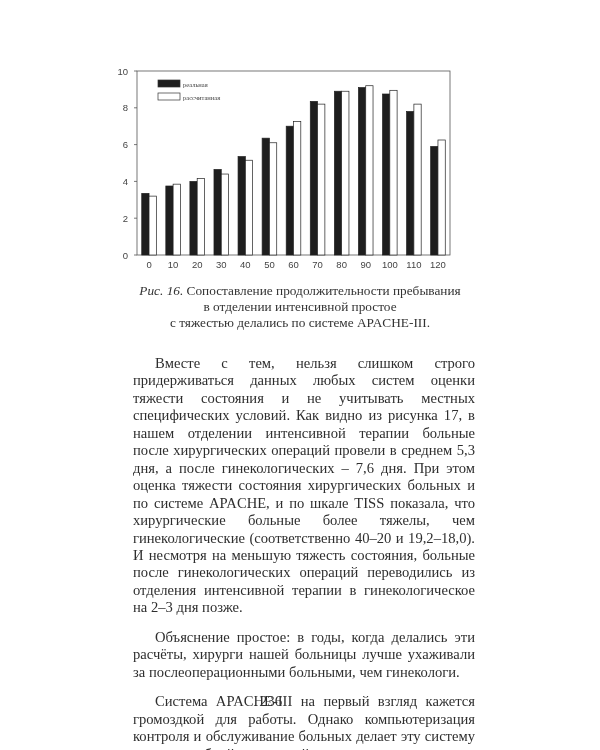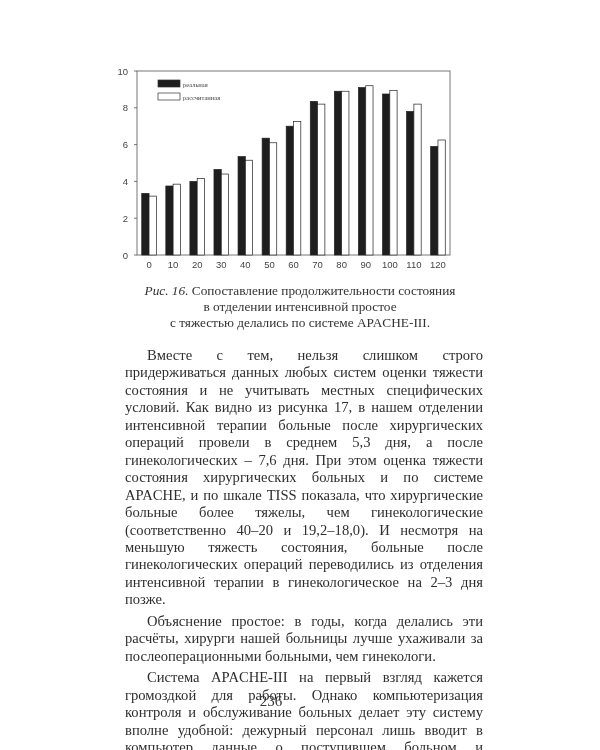--- a/index.html
+++ b/index.html
@@ -4,21 +4,21 @@
 <style>
   html, body { margin:0; padding:0; }
   body { width:600px; height:750px; background:#ffffff; position:relative; overflow:hidden;
          font-family:"Liberation Serif", "DejaVu Serif", serif; color:#2a2a2a; }
   .chart { position:absolute; left:0; top:0; width:600px; height:280px; }
   .caption { position:absolute; left:100px; width:400px; top:283px; text-align:center;
              font-size:13.3px; line-height:16px; color:#333; }
   .caption .fig { font-style:italic;text-align:right; }
   .body-text { position:absolute; left:121px; width:366px; top:343px;
                font-size:14.6px; line-height:17.45px; text-align:justify; color:#2e2e2e; }
-  .body-text p { margin:4px; text-indent:22px; }
+  .body-text p { margin:12px; text-indent:22px; }
   .page-num { position:absolute; left:0; width:542px; top:693px; text-align:center; font-size:15px; color:#333; }
 </style>
 </head>
 <body>
 
 <svg class="chart" viewBox="0 0 600 280" width="600" height="280">
   <g id="axes">
       <rect x="137" y="71" width="313" height="184" fill="none" stroke="#555" stroke-width="0.8"></rect>
       <line x1="134" x2="137" y1="255" y2="255" stroke="#555" stroke-width="0.8"></line>
       <text x="128" y="258.5" text-anchor="end" font-size="9.5" fill="#444" font-family="Liberation Sans, sans-serif">0</text>
@@ -78,21 +78,21 @@
       <rect x="158" y="80" width="22" height="7" fill="#1e1e1e" stroke="#333" stroke-width="0.7"></rect>
       <text x="183" y="86.5" font-size="6.5" fill="#444" font-family="Liberation Serif, serif">реальная</text>
       <rect x="158" y="93" width="22" height="7" fill="#ffffff" stroke="#333" stroke-width="0.7"></rect>
       <text x="183" y="99.5" font-size="6.5" fill="#444" font-family="Liberation Serif, serif">рассчитанная</text>
     </g>
 </svg>
 
 <div class="caption">
   <div>
     <span class="fig">Рис. 16.</span>
-    <span>Сопоставление продолжительности состояния</span>
+    <span>Сопоставление продолжительности пребывания</span>
   </div>
   <div>в отделении интенсивной простое</div>
   <div>с тяжестью делались по системе APACHE-III.</div>
 </div>
 
 <div class="body-text">
   <p>Вместе с тем, нельзя слишком строго придерживаться данных любых систем оценки тяжести состояния и не учитывать местных специфических условий. Как видно из рисунка 17, в нашем отделении интенсивной терапии больные после хирургических операций провели в среднем 5,3 дня, а после гинекологических – 7,6 дня. При этом оценка тяжести состояния хирургических больных и по системе APACHE, и по шкале TISS показала, что хирургические больные более тяжелы, чем гинекологические (соответственно 40–20 и 19,2–18,0). И несмотря на меньшую тяжесть состояния, больные после гинекологических операций переводились из отделения интенсивной терапии в гинекологическое на 2–3 дня позже.</p>
   <p>Объяснение простое: в годы, когда делались эти расчёты, хирурги нашей больницы лучше ухаживали за послеоперационными больными, чем гинекологи.</p>
   <p>Система APACHE-III на первый взгляд кажется громоздкой для работы. Однако компьютеризация контроля и обслуживание больных делает эту систему вполне удобной: дежурный персонал лишь вводит в компьютер данные о поступившем больном и доделывает по подсказке</p>
 </div>

